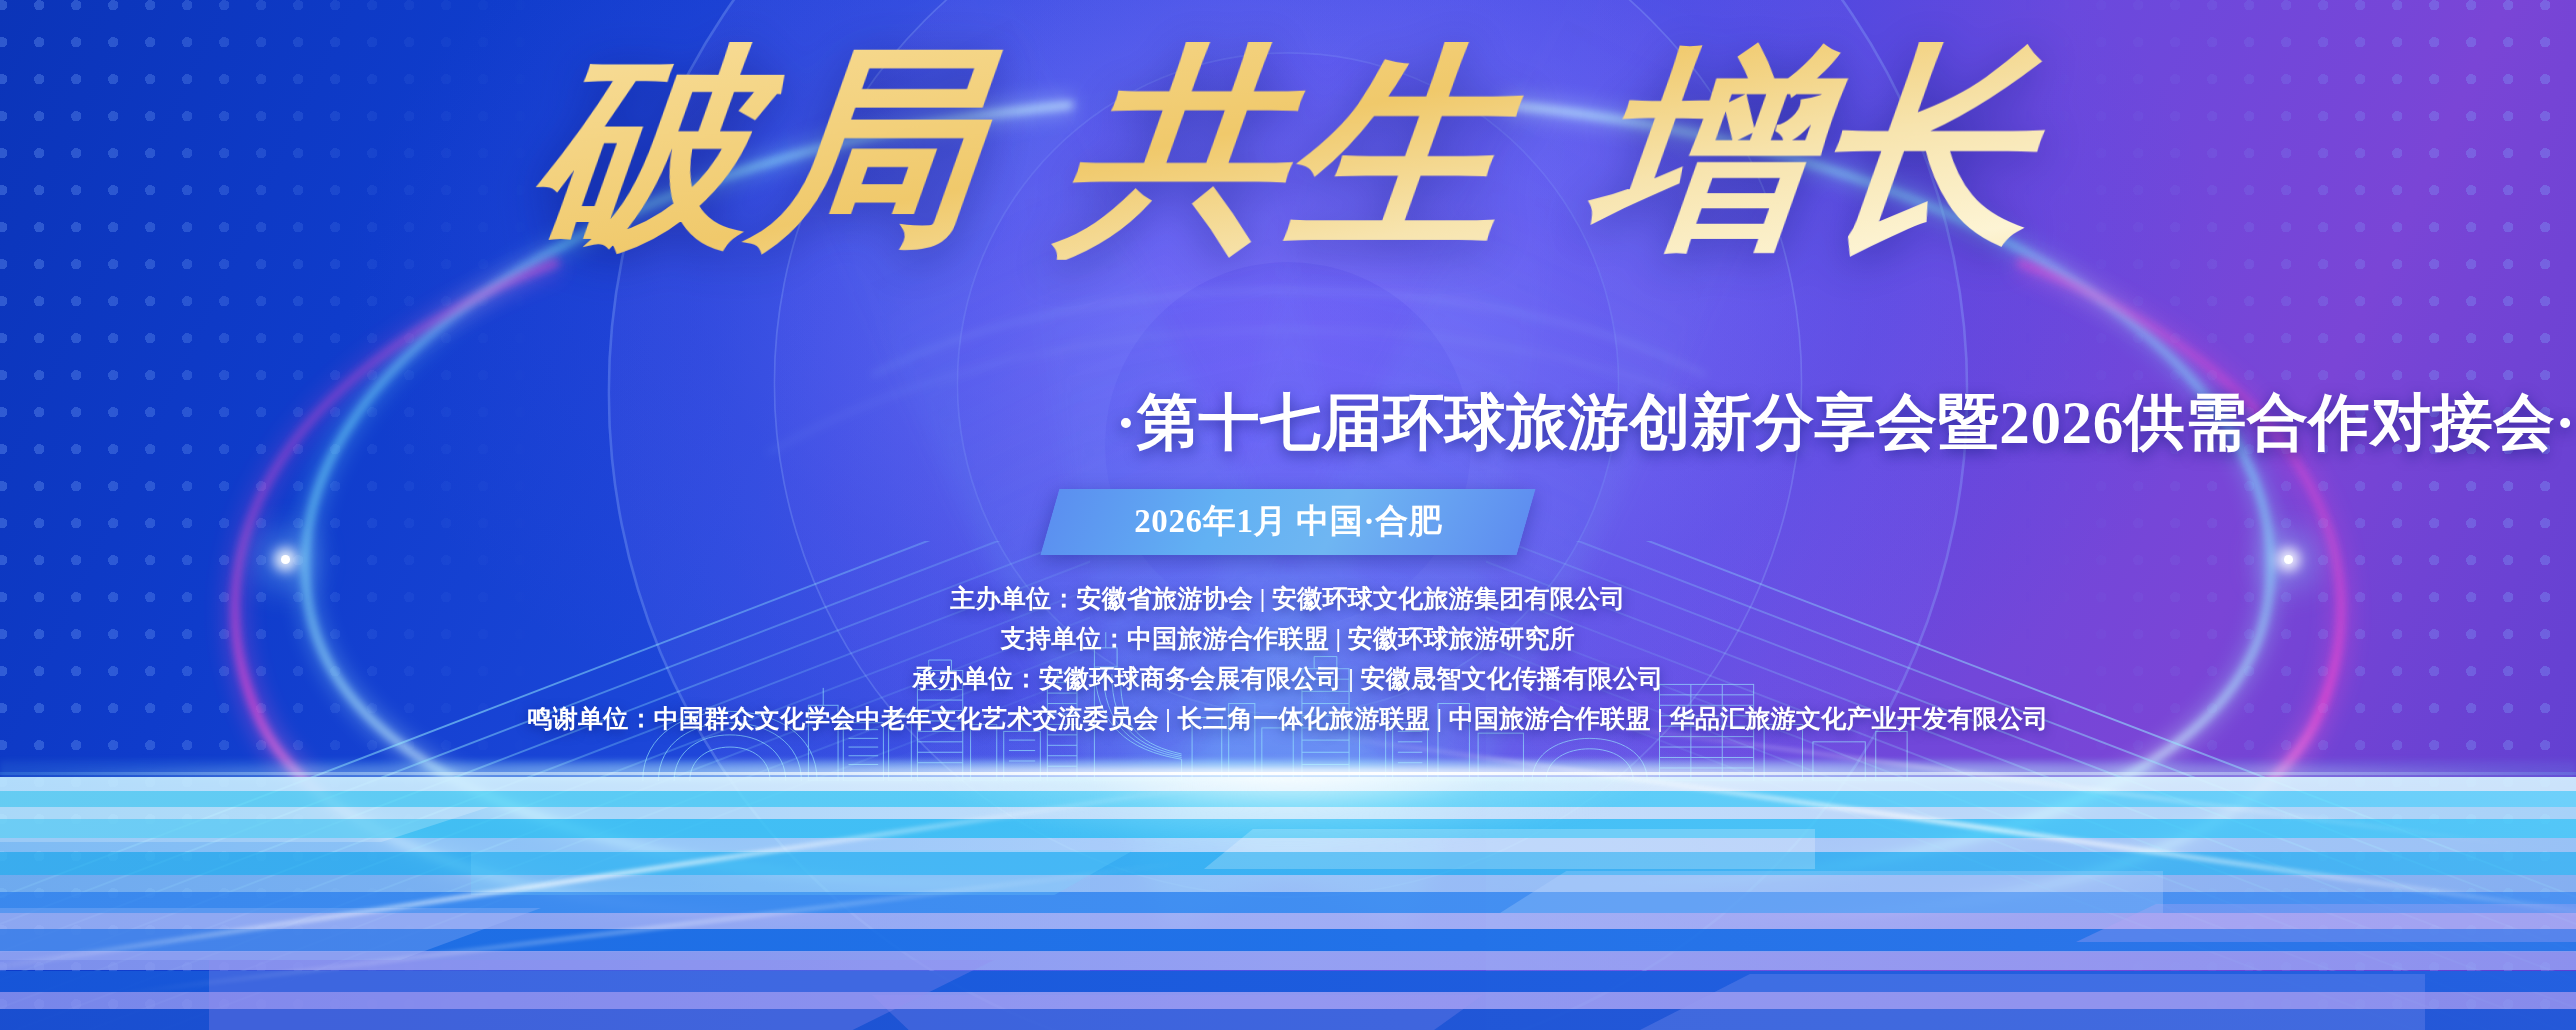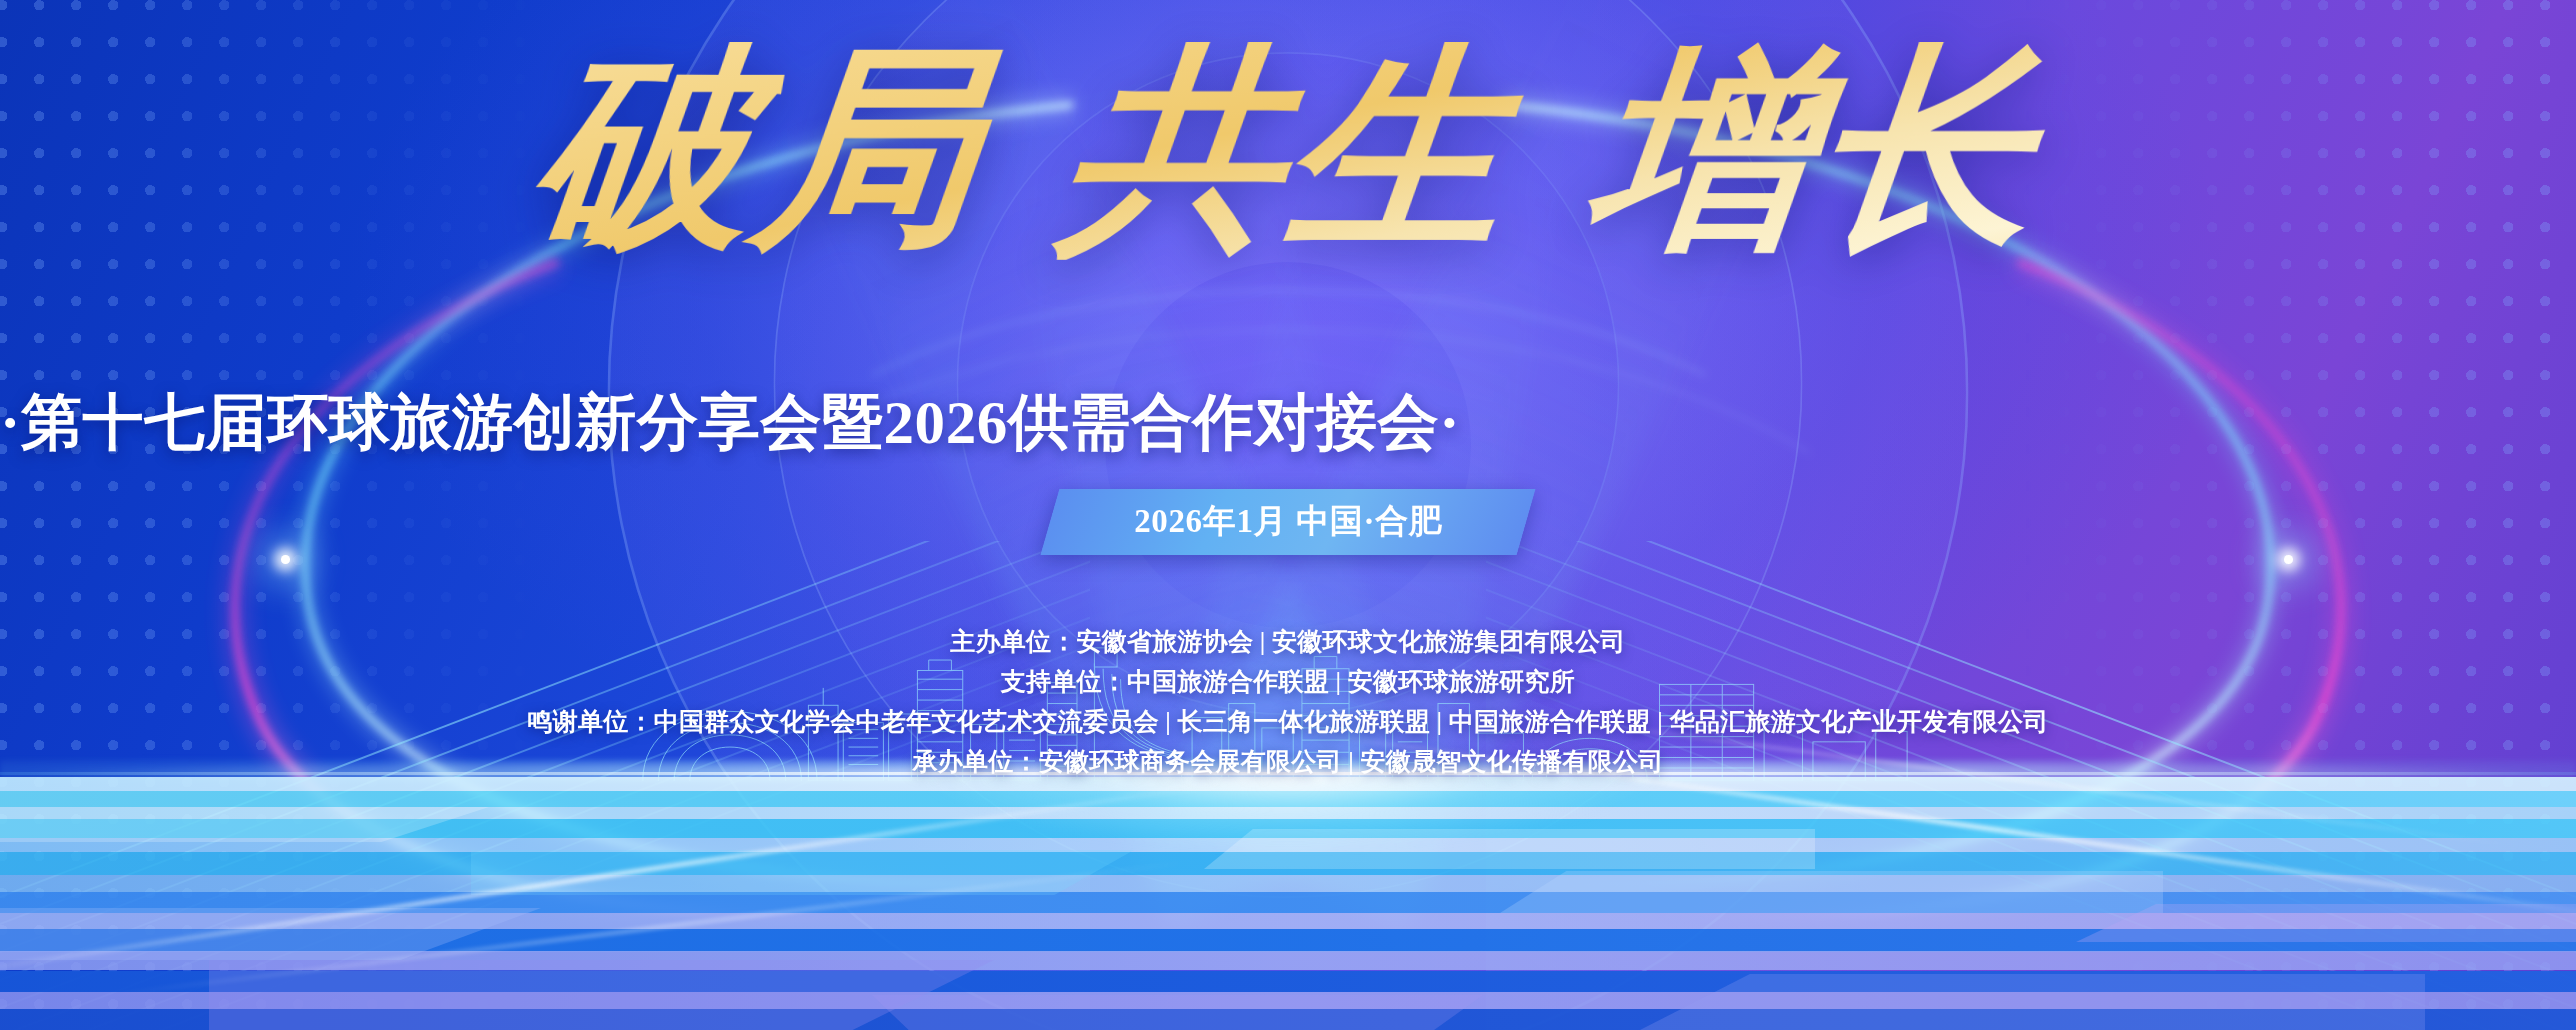--- a/index.html
+++ b/index.html
@@ -105,21 +105,21 @@
     background:linear-gradient(168deg,#f7e7b6 0%,#f6d98f 22%,#f0c96b 46%,#f7e4ae 64%,#fdf4d4 80%,#f2cf78 100%);
     -webkit-background-clip:text;background-clip:text;
     color:transparent;-webkit-text-fill-color:transparent;
     filter:drop-shadow(0 8.7px 23px rgba(10,20,110,.45));
     transform:skewX(-6deg);
   }
   .headline .gap{display:inline-block;width:84px;}
 
   .subtitle{
     position:absolute;left:0;right:0;top:382px;
-    text-align:left;white-space:nowrap;
+    text-align:right;white-space:nowrap;
     font-family:"Liberation Serif","DejaVu Serif",serif;
     font-weight:700;
     font-size:61px;
     letter-spacing:.01em;
     color:#ffffff;
     text-shadow:0 3.5px 14px rgba(8,20,110,.55);
   }
 
   .datebadge-wrap{position:absolute;left:0;right:0;top:489px;text-align:center;}
   .datebadge{
@@ -134,21 +134,20 @@
   }
   .datebadge span{display:inline-block;transform:skewX(16deg);}
 
   .orgs{
     position:absolute;left:0;right:0;top:579px;
     text-align:center;
     font-family:"Liberation Serif","DejaVu Serif",serif;
     font-weight:700;
     color:#ffffff;
     text-shadow:0 2.6px 10.5px rgba(8,20,110,.5);
-    margin-top:43px;
   }
   .orgs .line{font-size:25px;line-height:40px;white-space:nowrap;letter-spacing:.01em;}
 </style>
 </head>
 <body>
 
 <div id="stage">
 
   <div class="layer">
 
@@ -351,19 +350,19 @@
 
     <div class="datebadge-wrap">
       <div class="datebadge">
         <span>2026年1月  中国·合肥</span>
       </div>
     </div>
 
     <div class="orgs">
       <div class="line">主办单位：安徽省旅游协会 | 安徽环球文化旅游集团有限公司</div>
       <div class="line">支持单位：中国旅游合作联盟 | 安徽环球旅游研究所</div>
+      <div class="line">承办单位：安徽环球商务会展有限公司 | 安徽晟智文化传播有限公司</div>
       <div class="line">鸣谢单位：中国群众文化学会中老年文化艺术交流委员会 | 长三角一体化旅游联盟 | 中国旅游合作联盟 | 华品汇旅游文化产业开发有限公司</div>
-      <div class="line">承办单位：安徽环球商务会展有限公司 | 安徽晟智文化传播有限公司</div>
     </div>
 
   </div>
 </div>
 
 
 </body></html>

